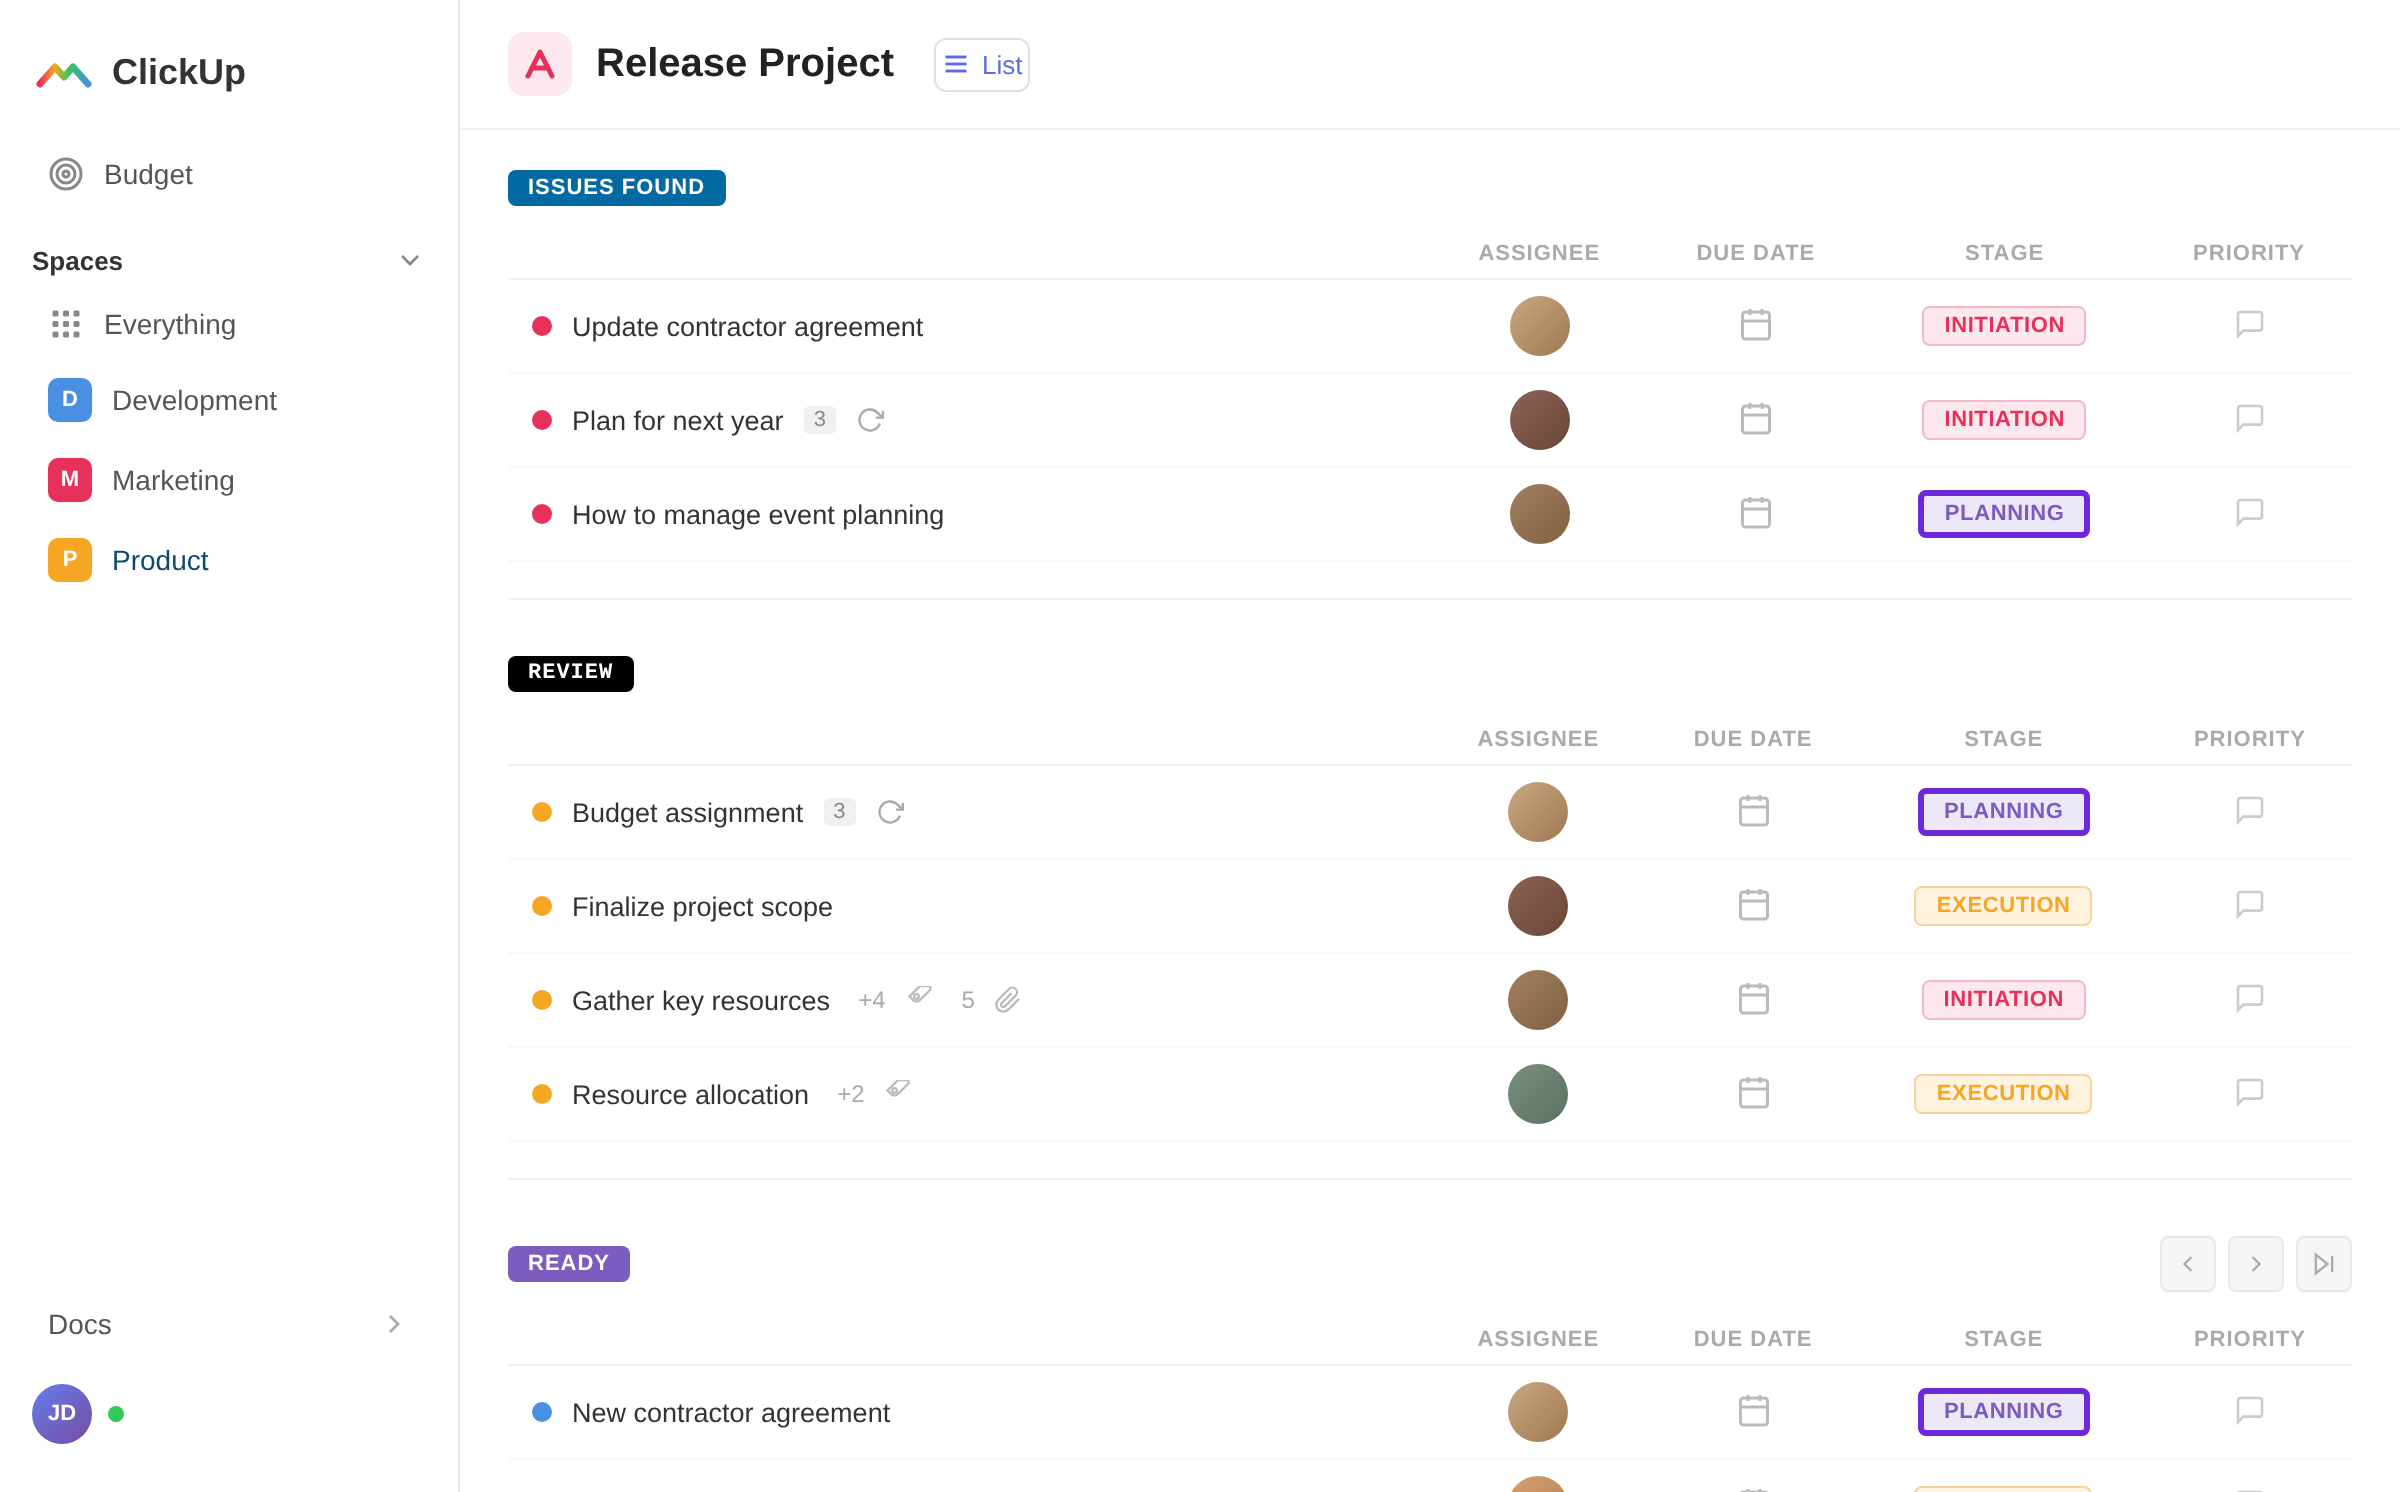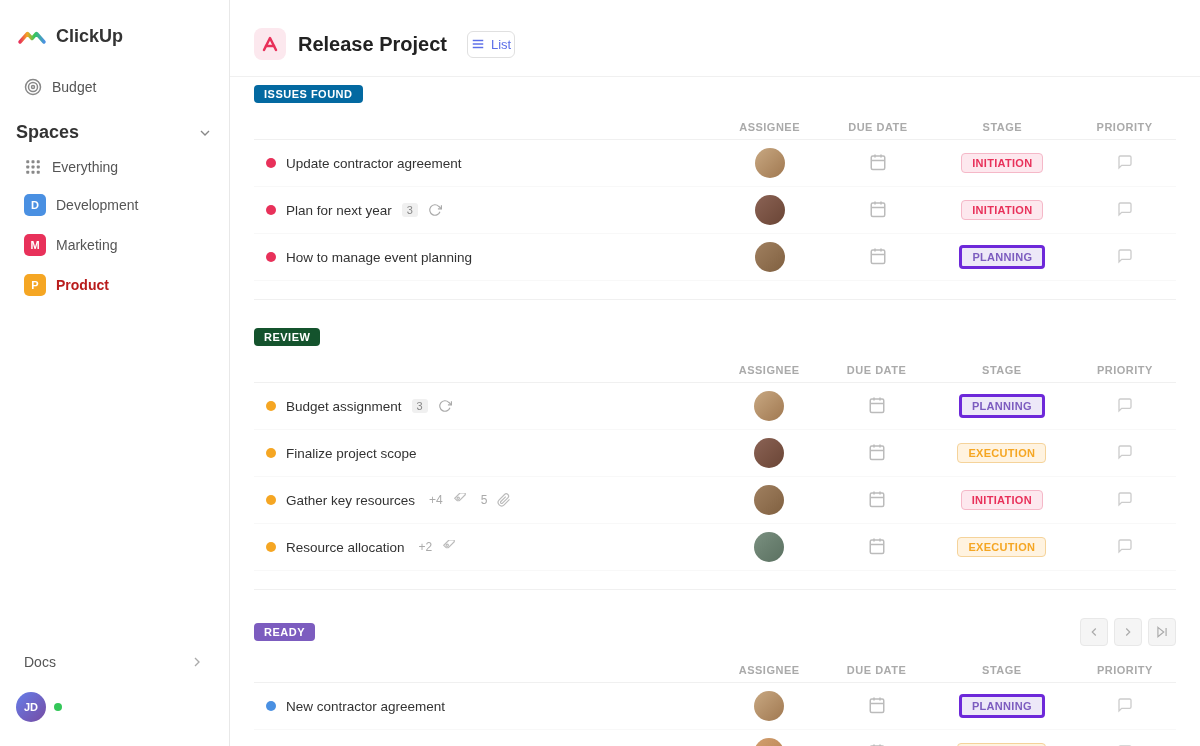--- a/index.html
+++ b/index.html
@@ -42,21 +42,21 @@
       border-radius: 6px;
       margin: 1px 8px;
       transition: background 0.15s;
     }
     .sidebar-nav-item .nav-icon { width: 18px; height: 18px; color: #888; }
     .sidebar-section-header {
       display: flex;
       align-items: center;
       justify-content: space-between;
       padding: 10px 16px 6px 16px;
-      font-size: 18px;
+      font-size: 13px;
       font-weight: 600;
       color: #333;
       margin-top: 6px;
     }
     .sidebar-space-item {
       display: flex;
       align-items: center;
       gap: 10px;
       padding: 8px 16px;
       cursor: pointer;
@@ -111,21 +111,21 @@
 
     
     .main-header {
       display: flex;
       align-items: center;
       gap: 12px;
       padding: 16px 24px;
       border-bottom: 1px solid #f0f0f0;
       background: #fff;
       position: sticky;
-      top: 12px;
+      top: 0;
       z-index: 10;
     }
     .main-title {
       font-size: 20px;
       font-weight: 700;
       color: #222;
     }
     .view-btn {
       display: flex;
       align-items: center;
@@ -151,21 +151,21 @@
     }
     .status-badge {
       padding: 3px 10px;
       border-radius: 4px;
       font-size: 11px;
       font-weight: 700;
       letter-spacing: 0.5px;
       text-transform: uppercase;
     }
     .badge-issues { background: #0369a1; color: #fff; }
-    .badge-review { background: #14532d; color: #fff; }
+    .badge-review { background: #000000; color: #fff; font-family: Liberation Mono, monospace; }
     .badge-ready { background: #7c5cbf; color: #fff; }
 
     
     .task-table {
       width: 100%;
       border-collapse: collapse;
     }
     .task-table th {
       font-size: 11px;
       font-weight: 600;
@@ -354,21 +354,21 @@
     <span>Development</span>
   </div>
 
   <div class="sidebar-space-item">
     <div class="space-dot" style="background:#e8315a;">M</div>
     <span>Marketing</span>
   </div>
 
   <div class="sidebar-space-item">
     <div class="space-dot" style="background:#f5a623;">P</div>
-    <span style="font-weight:700;color:#b91c1c;">Product</span>
+    <span style="font-weight:400;color:#0c4a6e;">Product</span>
   </div>
 
   <div class="sidebar-spacer"></div>
 
 
   <div class="sidebar-bottom-item">
     <span>Docs</span>
     <svg width="16" height="16" viewBox="0 0 24 24" fill="none" stroke="#aaa" stroke-width="2">
       <polyline points="9 18 15 12 9 6"></polyline>
     </svg>

